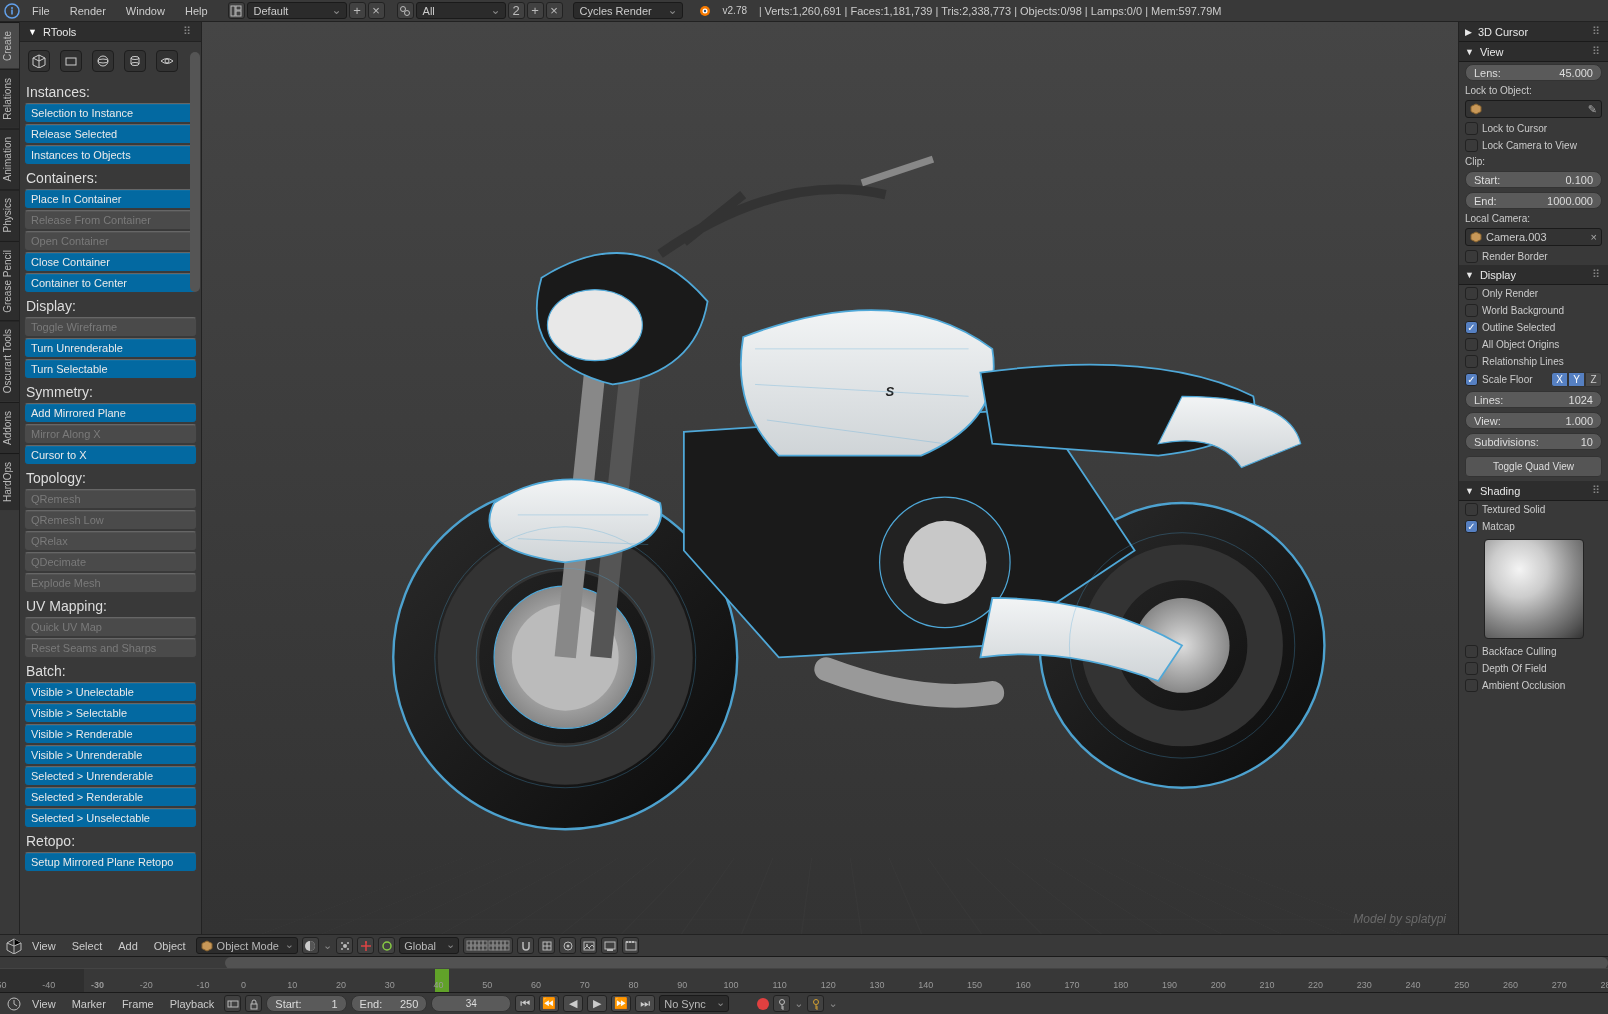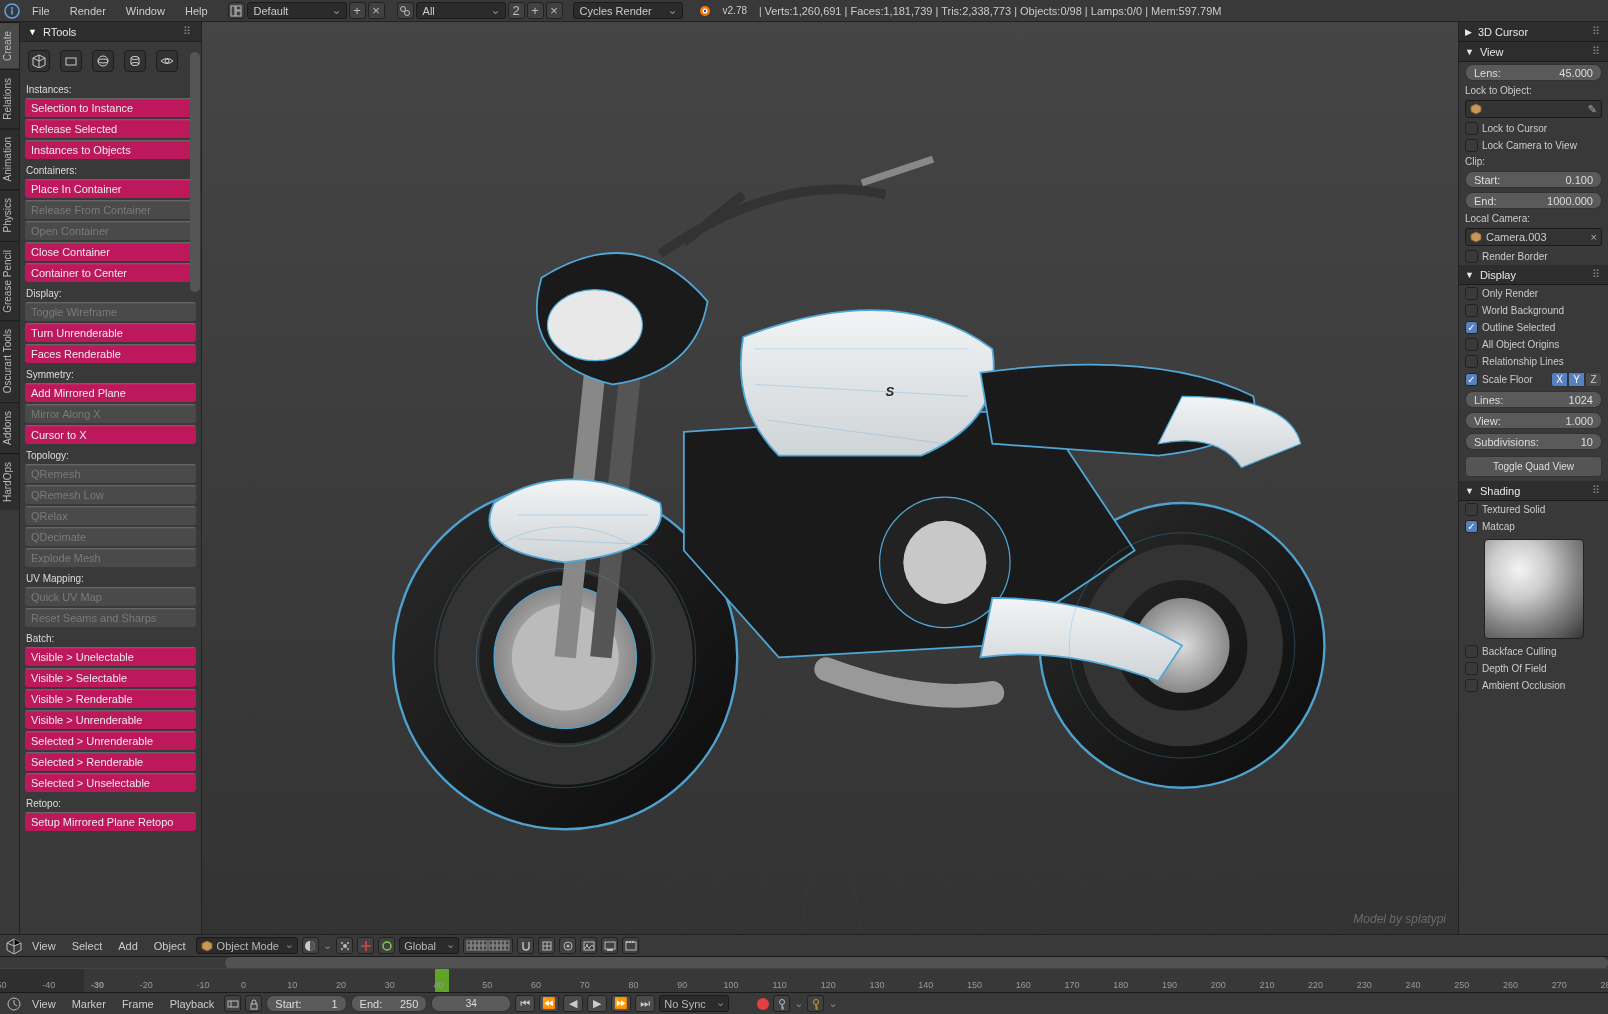--- a/index.html
+++ b/index.html
@@ -24,22 +24,22 @@
 .tab-vert.active { background: #4a4a4a; }
 
 
 .left-panel { width: 182px; background: #393939; overflow-y: auto; border-right: 1px solid #222; position: relative; }
 .panel-header { background: #2d2d2d; padding: 3px 8px; display: flex; align-items: center; gap: 6px; border-bottom: 1px solid #222; }
 .panel-header .tri { font-size: 9px; color: #fff; }
 .panel-header .title { color: #e8e8e8; font-size: 11px; font-weight: 500; }
 .panel-header .dots { margin-left: auto; color: #888; letter-spacing: 2px; }
 .icon-row { display: flex; gap: 10px; padding: 8px; justify-content: flex-start; }
 .icon-square { width: 22px; height: 22px; background: #323232; border: 1px solid #1e1e1e; border-radius: 4px; display:flex; align-items:center; justify-content:center; cursor:pointer; }
-.section-label { padding: 4px 8px 2px 6px; color: #ddd; font-size: 10px; }
-.panel-btn { display: block; margin: 1px 4px; padding: 3px 6px; background: #be185d; border: 1px solid #3a3a3a; border-top-color:#666; border-radius: 4px; color: #eaeaea; font-size: 11px; cursor: pointer; text-align: left; box-shadow: inset 0 1px 0 rgba(255,255,255,0.05); }
+.section-label { padding: 4px 8px 2px 6px; color: #ddd; font-size: 14px; }
+.panel-btn { display: block; margin: 1px 4px; padding: 3px 6px; background: #0369a1; border: 1px solid #3a3a3a; border-top-color:#666; border-radius: 4px; color: #eaeaea; font-size: 11px; cursor: pointer; text-align: left; box-shadow: inset 0 1px 0 rgba(255,255,255,0.05); }
 .panel-btn.disabled { color: #7a7a7a; background: #4a4a4a; }
 .scrollbar-left { position: absolute; right: 1px; top: 30px; width: 10px; height: 240px; background: #555; border-radius: 5px; }
 
 
 .viewport { flex: 1; background: #3c3c3c; position: relative; overflow: hidden; }
 .viewport-bg { position: absolute; inset: 0; background: linear-gradient(to bottom, #454545 0%, #3a3a3a 60%, #333333 100%); }
 .grid-floor { position: absolute; bottom: 0; left: 0; right: 0; height: 50%; background: repeating-linear-gradient(90deg, transparent 0, transparent 59px, rgba(255,255,255,0.05) 60px), repeating-linear-gradient(0deg, transparent 0, transparent 59px, rgba(255,255,255,0.05) 60px); transform: perspective(800px) rotateX(75deg); transform-origin: bottom; opacity: 0.6; }
 .motorcycle-placeholder { position: absolute; left: 10%; right: 5%; top: 5%; bottom: 10%; display:flex; align-items:center; justify-content:center; }
 .moto-svg { width: 100%; height: 100%; }
 .watermark { position: absolute; right: 12px; bottom: 8px; color: #6a6a6a; font-size: 12px; font-style: italic; }
@@ -201,21 +201,21 @@
         <div class="panel-btn">Instances to Objects</div>
         <div class="section-label">Containers:</div>
         <div class="panel-btn">Place In Container</div>
         <div class="panel-btn disabled">Release From Container</div>
         <div class="panel-btn disabled">Open Container</div>
         <div class="panel-btn">Close Container</div>
         <div class="panel-btn">Container to Center</div>
         <div class="section-label">Display:</div>
         <div class="panel-btn disabled">Toggle Wireframe</div>
         <div class="panel-btn">Turn Unrenderable</div>
-        <div class="panel-btn">Faces Renderable</div>
+        <div class="panel-btn">Turn Selectable</div>
         <div class="section-label">Symmetry:</div>
         <div class="panel-btn">Add Mirrored Plane</div>
         <div class="panel-btn disabled">Mirror Along X</div>
         <div class="panel-btn">Cursor to X</div>
         <div class="section-label">Topology:</div>
         <div class="panel-btn disabled">QRemesh</div>
         <div class="panel-btn disabled">QRemesh Low</div>
         <div class="panel-btn disabled">QRelax</div>
         <div class="panel-btn disabled">QDecimate</div>
         <div class="panel-btn disabled">Explode Mesh</div>

